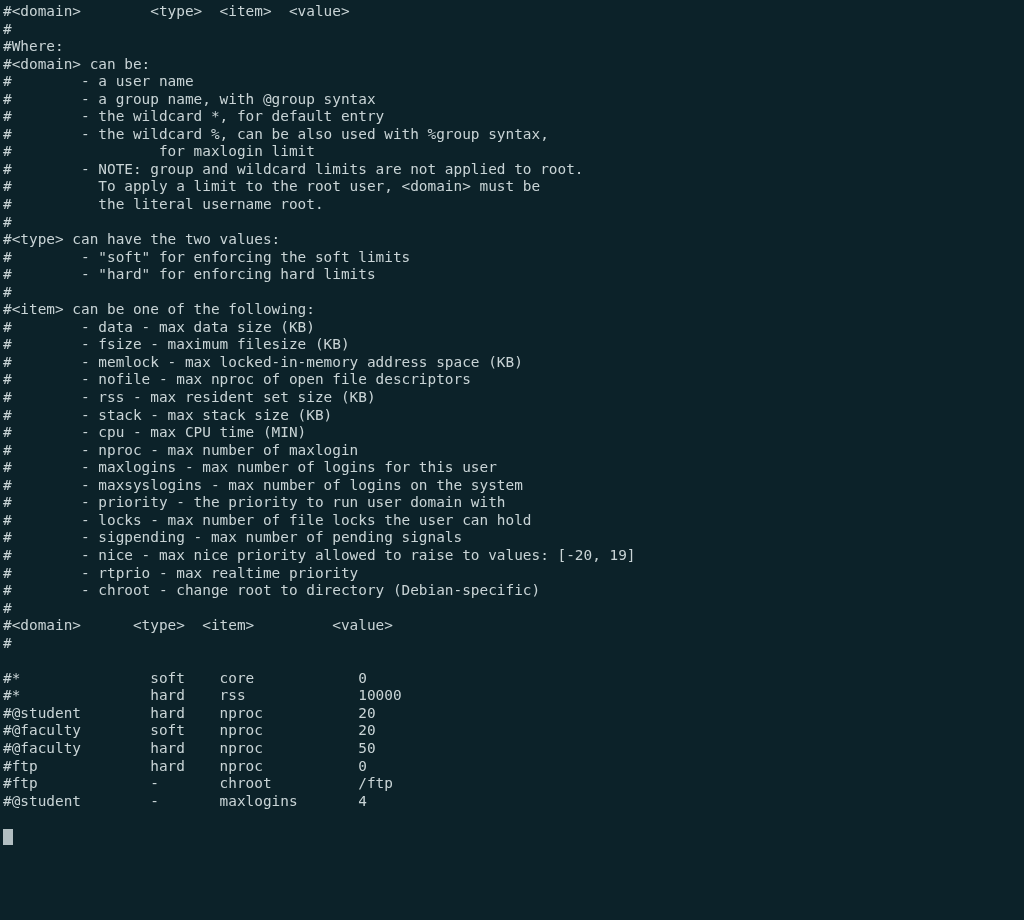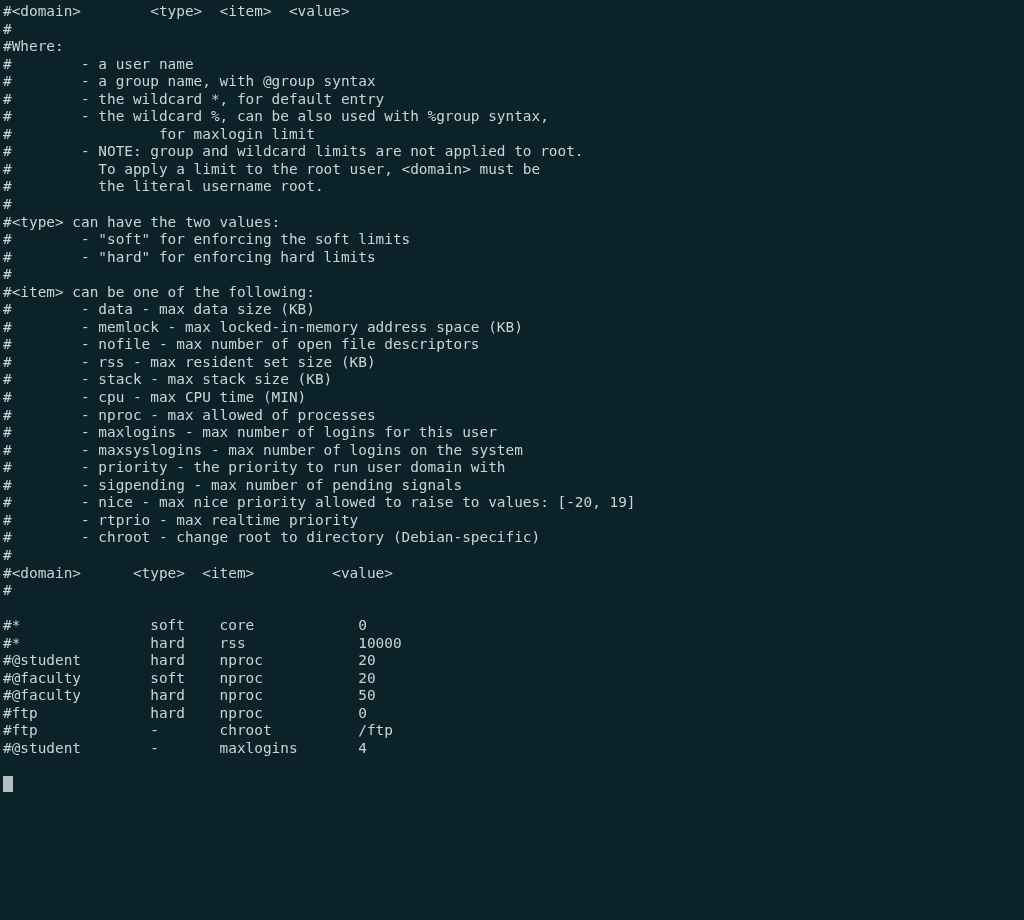--- a/index.html
+++ b/index.html
@@ -48,44 +48,47 @@
   }
 </style>
 </head>
 <body>
 
 <div id="terminal">
   <div id="lines-container">
       <div class="line">#&lt;domain&gt;        &lt;type&gt;  &lt;item&gt;  &lt;value&gt;</div>
       <div class="line">#</div>
       <div class="line">#Where:</div>
+      <div class="line">#&lt;domain&gt; can be:</div>
       <div class="line">#        - a user name</div>
       <div class="line">#        - a group name, with @group syntax</div>
       <div class="line">#        - the wildcard *, for default entry</div>
       <div class="line">#        - the wildcard %, can be also used with %group syntax,</div>
       <div class="line">#                 for maxlogin limit</div>
       <div class="line">#        - NOTE: group and wildcard limits are not applied to root.</div>
       <div class="line">#          To apply a limit to the root user, &lt;domain&gt; must be</div>
       <div class="line">#          the literal username root.</div>
       <div class="line">#</div>
       <div class="line">#&lt;type&gt; can have the two values:</div>
       <div class="line">#        - "soft" for enforcing the soft limits</div>
       <div class="line">#        - "hard" for enforcing hard limits</div>
       <div class="line">#</div>
       <div class="line">#&lt;item&gt; can be one of the following:</div>
       <div class="line">#        - data - max data size (KB)</div>
+      <div class="line">#        - fsize - maximum filesize (KB)</div>
       <div class="line">#        - memlock - max locked-in-memory address space (KB)</div>
-      <div class="line">#        - nofile - max number of open file descriptors</div>
+      <div class="line">#        - nofile - max nproc of open file descriptors</div>
       <div class="line">#        - rss - max resident set size (KB)</div>
       <div class="line">#        - stack - max stack size (KB)</div>
       <div class="line">#        - cpu - max CPU time (MIN)</div>
-      <div class="line">#        - nproc - max allowed of processes</div>
+      <div class="line">#        - nproc - max number of maxlogin</div>
       <div class="line">#        - maxlogins - max number of logins for this user</div>
       <div class="line">#        - maxsyslogins - max number of logins on the system</div>
       <div class="line">#        - priority - the priority to run user domain with</div>
+      <div class="line">#        - locks - max number of file locks the user can hold</div>
       <div class="line">#        - sigpending - max number of pending signals</div>
       <div class="line">#        - nice - max nice priority allowed to raise to values: [-20, 19]</div>
       <div class="line">#        - rtprio - max realtime priority</div>
       <div class="line">#        - chroot - change root to directory (Debian-specific)</div>
       <div class="line">#</div>
       <div class="line">#&lt;domain&gt;      &lt;type&gt;  &lt;item&gt;         &lt;value&gt;</div>
       <div class="line">#</div>
       <div class="line"></div>
       <div class="line">#*               soft    core            0</div>
       <div class="line">#*               hard    rss             10000</div>

